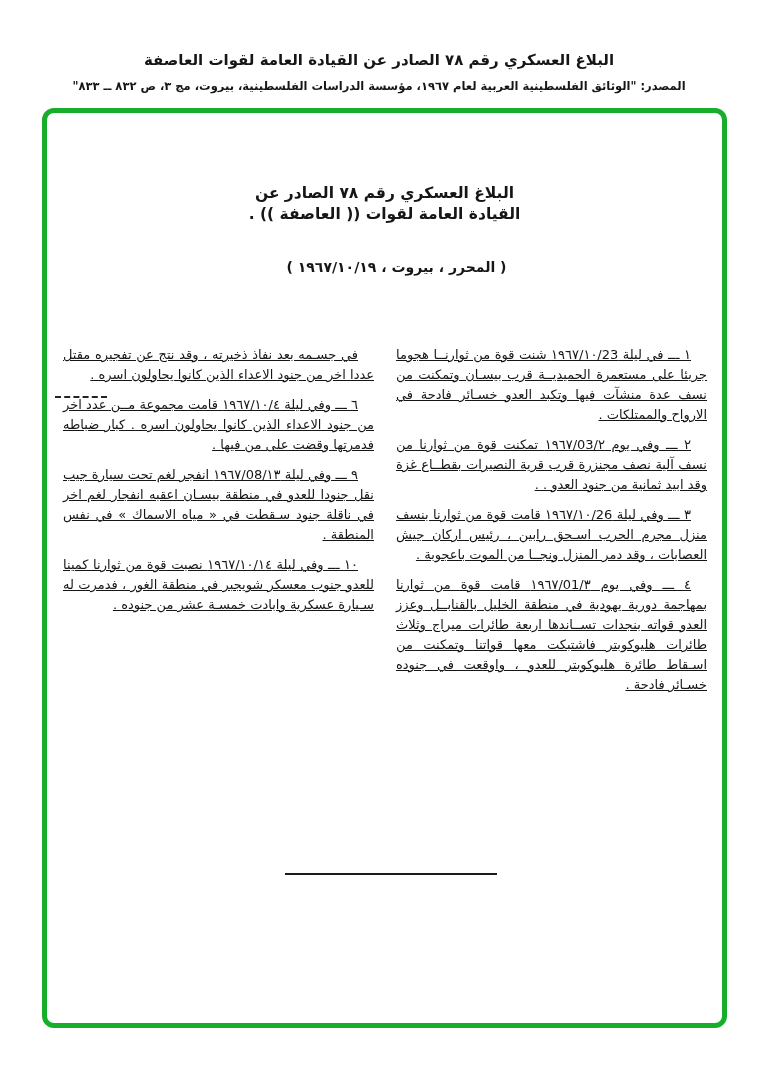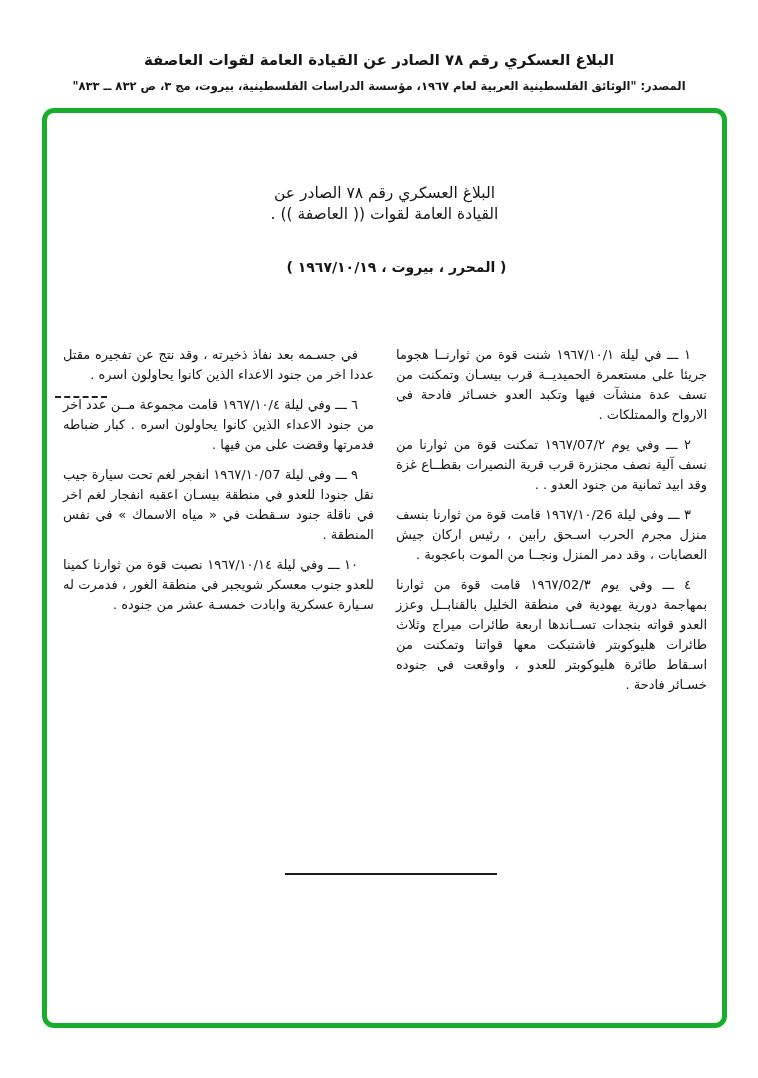--- a/index.html
+++ b/index.html
@@ -19,34 +19,34 @@
   
   .doc-frame{
     position:absolute;left:42px;top:108px;width:685px;height:920px;
     box-sizing:border-box;border:5px solid #16ae2b;border-radius:12px;
     background:#ffffff;
   }
   
   .doc-title{
     position:absolute;top:70px;left:0;width:100%;
     text-align:center;direction:rtl;
-    font-weight:normal;font-size:15.5px;line-height:21px;
+    font-weight:bold;font-size:15.5px;line-height:21px;
   }
   .doc-dateline{
     position:absolute;top:146px;left:12px;width:100%;
     text-align:center;direction:rtl;
     font-weight:bold;font-size:14px;
   }
   
   .col{
     position:absolute;top:232px;width:319px;
     direction:rtl;text-align:justify;
     font-size:13px;line-height:20px;
   }
-  .col p{margin:0 0 10px 8px;text-indent:16px;}
+  .col p{margin:0 0 10px 8px;text-indent:16px;text-decoration:underline;}
   .col-right{right:15px;}
   .col-left{left:8px;}
 
   
   .artifact{
     position:absolute;left:8px;top:283px;width:52px;height:0;
     border-top:2px dashed #222;
   }
   
   .divider{
@@ -65,30 +65,30 @@
 <div class="doc-frame" style="border-color: rgb(22, 174, 43);">
 
   <div class="doc-title">
     <div>البلاغ العسكري رقم ٧٨ الصادر عن</div>
     <div>القيادة العامة لقوات (( العاصفة )) .</div>
   </div>
 
   <div class="doc-dateline">( المحرر ، بيروت ، ١٩٦٧/١٠/١٩ )</div>
 
   <div class="col col-right">
-    <p>١ ـــ في ليلة ١٩٦٧/١٠/١ شنت قوة من ثوارنــا هجوما جريئا على مستعمرة الحميديــة قرب بيسـان وتمكنت من نسف عدة منشآت فيها وتكبد العدو خسـائر فادحة في الارواح والممتلكات .</p>
-    <p>٢ ـــ وفي يوم ١٩٦٧/07/٢ تمكنت قوة من ثوارنا من نسف آلية نصف مجنزرة قرب قرية النصيرات بقطــاع غزة وقد ابيد ثمانية من جنود العدو . .</p>
+    <p>١ ـــ في ليلة ١٩٦٧/١٠/23 شنت قوة من ثوارنــا هجوما جريئا على مستعمرة الحميديــة قرب بيسـان وتمكنت من نسف عدة منشآت فيها وتكبد العدو خسـائر فادحة في الارواح والممتلكات .</p>
+    <p>٢ ـــ وفي يوم ١٩٦٧/03/٢ تمكنت قوة من ثوارنا من نسف آلية نصف مجنزرة قرب قرية النصيرات بقطــاع غزة وقد ابيد ثمانية من جنود العدو . .</p>
     <p>٣ ـــ وفي ليلة ١٩٦٧/١٠/26 قامت قوة من ثوارنا بنسف منزل مجرم الحرب اسـحق رابين ، رئيس اركان جيش العصابات ، وقد دمر المنزل ونجــا من الموت باعجوبة .</p>
-    <p>٤ ـــ وفي يوم ١٩٦٧/02/٣ قامت قوة من ثوارنا بمهاجمة دورية يهودية في منطقة الخليل بالقنابــل وعزز العدو قواته بنجدات تســاندها اربعة طائرات ميراج وثلاث طائرات هليوكوبتر فاشتبكت معها قواتنا وتمكنت من اسـقاط طائرة هليوكوبتر للعدو ، واوقعت في جنوده خسـائر فادحة .</p>
+    <p>٤ ـــ وفي يوم ١٩٦٧/01/٣ قامت قوة من ثوارنا بمهاجمة دورية يهودية في منطقة الخليل بالقنابــل وعزز العدو قواته بنجدات تســاندها اربعة طائرات ميراج وثلاث طائرات هليوكوبتر فاشتبكت معها قواتنا وتمكنت من اسـقاط طائرة هليوكوبتر للعدو ، واوقعت في جنوده خسـائر فادحة .</p>
   </div>
 
   <div class="col col-left">
     <p>في جسـمه بعد نفاذ ذخيرته ، وقد نتج عن تفجيره مقتل عددا اخر من جنود الاعداء الذين كانوا يحاولون اسره .</p>
     <p>٦ ـــ وفي ليلة ١٩٦٧/١٠/٤ قامت مجموعة مــن عدد اخر من جنود الاعداء الذين كانوا يحاولون اسره . كبار ضباطه فدمرتها وقضت على من فيها .</p>
-    <p>٩ ـــ وفي ليلة ١٩٦٧/١٠/07 انفجر لغم تحت سيارة جيب نقل جنودا للعدو في منطقة بيسـان اعقبه انفجار لغم اخر في ناقلة جنود سـقطت في « مياه الاسماك » في نفس المنطقة .</p>
+    <p>٩ ـــ وفي ليلة ١٩٦٧/08/١٣ انفجر لغم تحت سيارة جيب نقل جنودا للعدو في منطقة بيسـان اعقبه انفجار لغم اخر في ناقلة جنود سـقطت في « مياه الاسماك » في نفس المنطقة .</p>
     <p>١٠ ـــ وفي ليلة ١٩٦٧/١٠/١٤ نصبت قوة من ثوارنا كمينا للعدو جنوب معسكر شويجبر في منطقة الغور ، فدمرت له سـيارة عسكرية وابادت خمسـة عشر من جنوده .</p>
   </div>
 
   <div class="artifact"></div>
 
   <div class="divider"></div>
 
 </div>
 
 </body></html>

